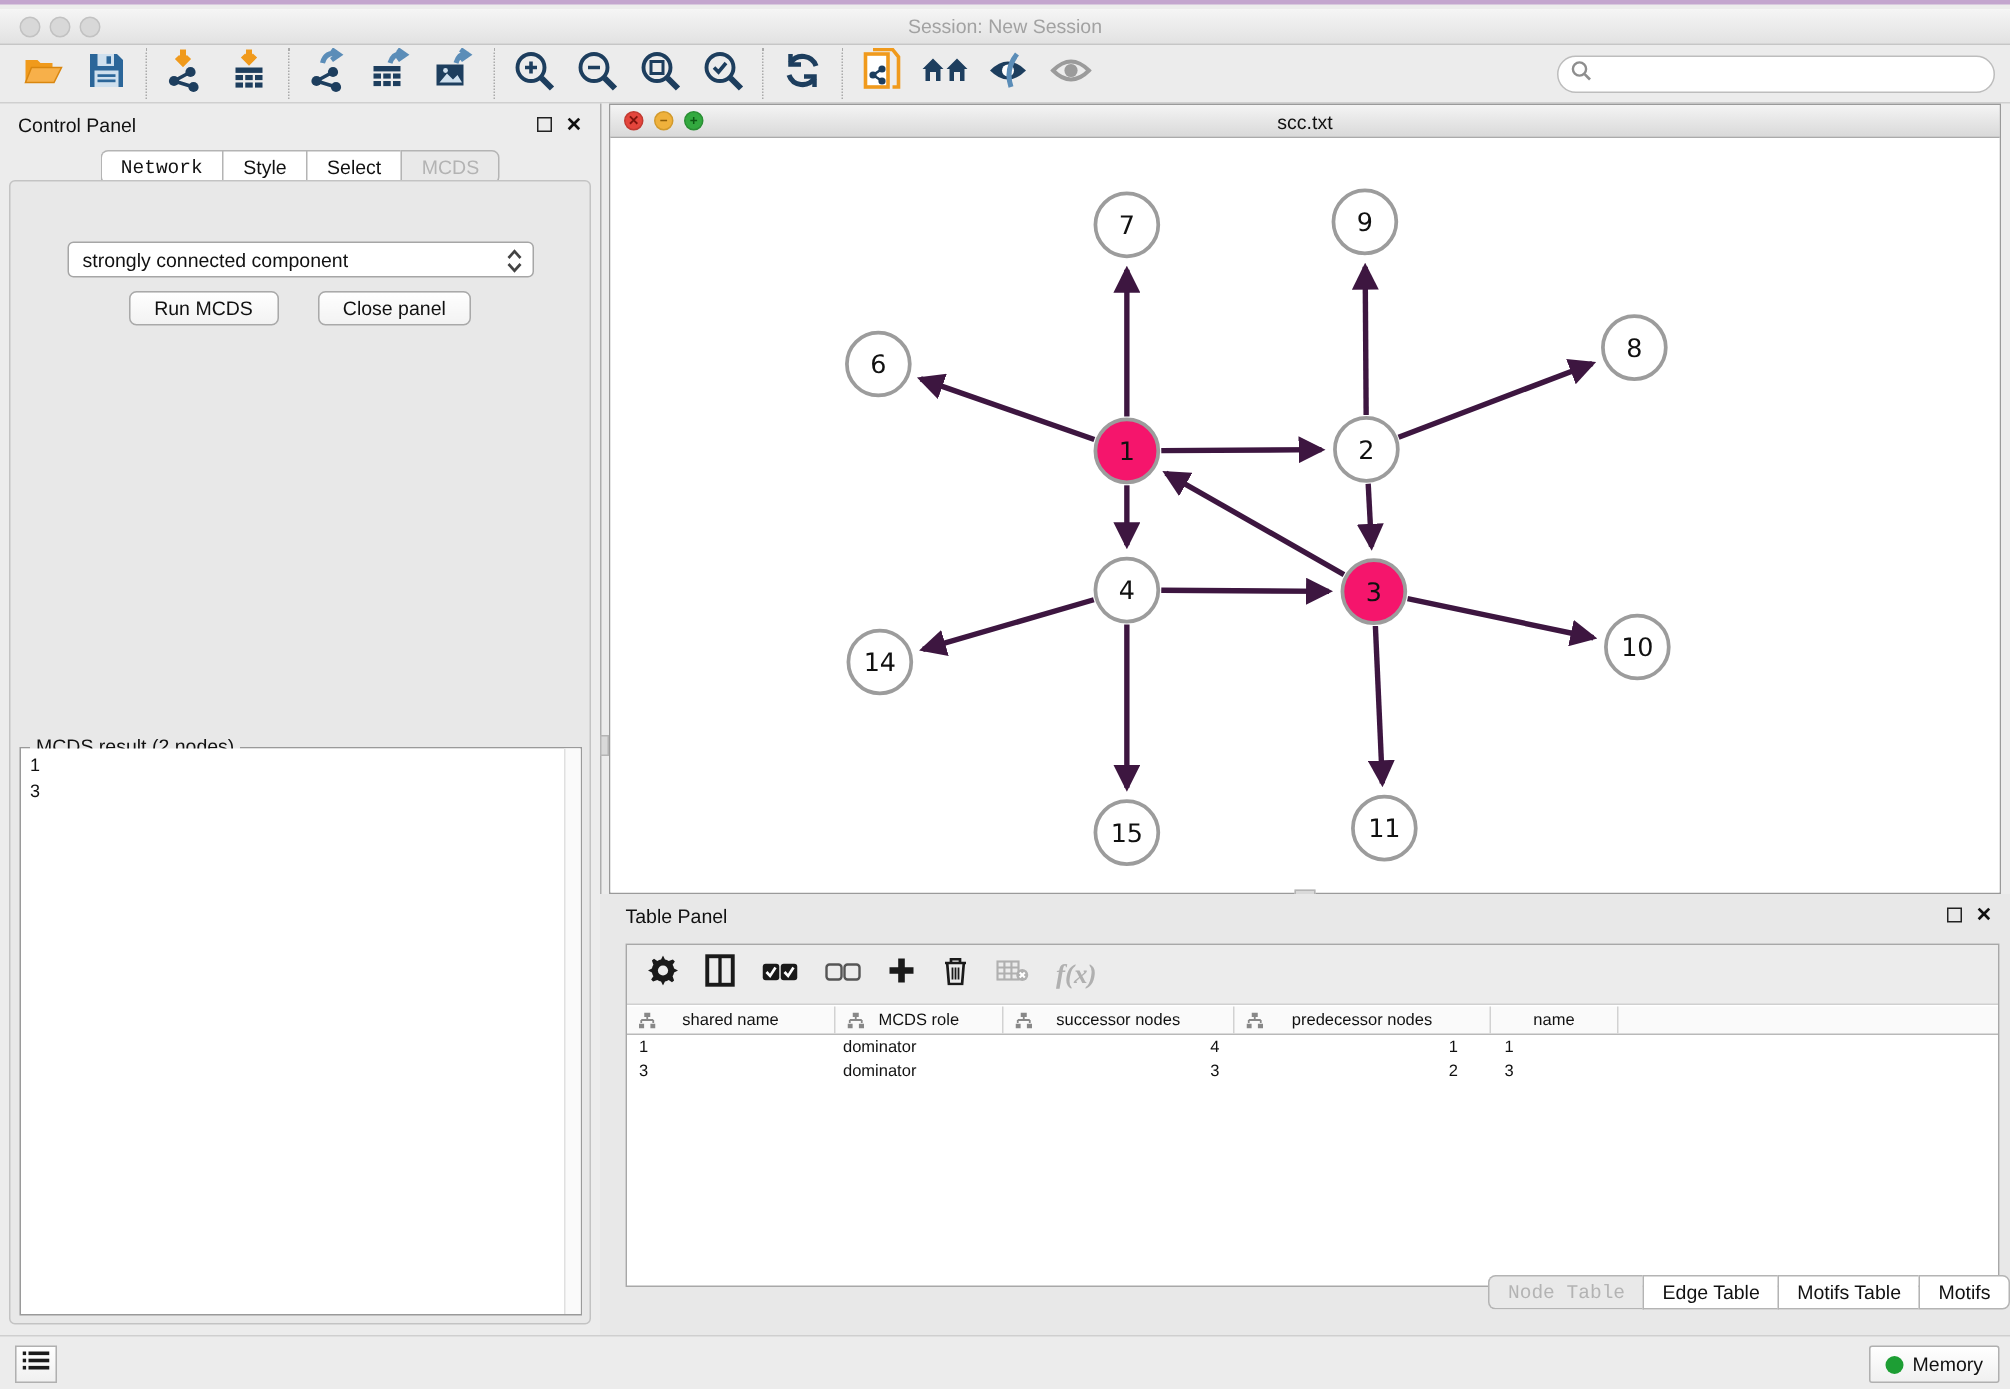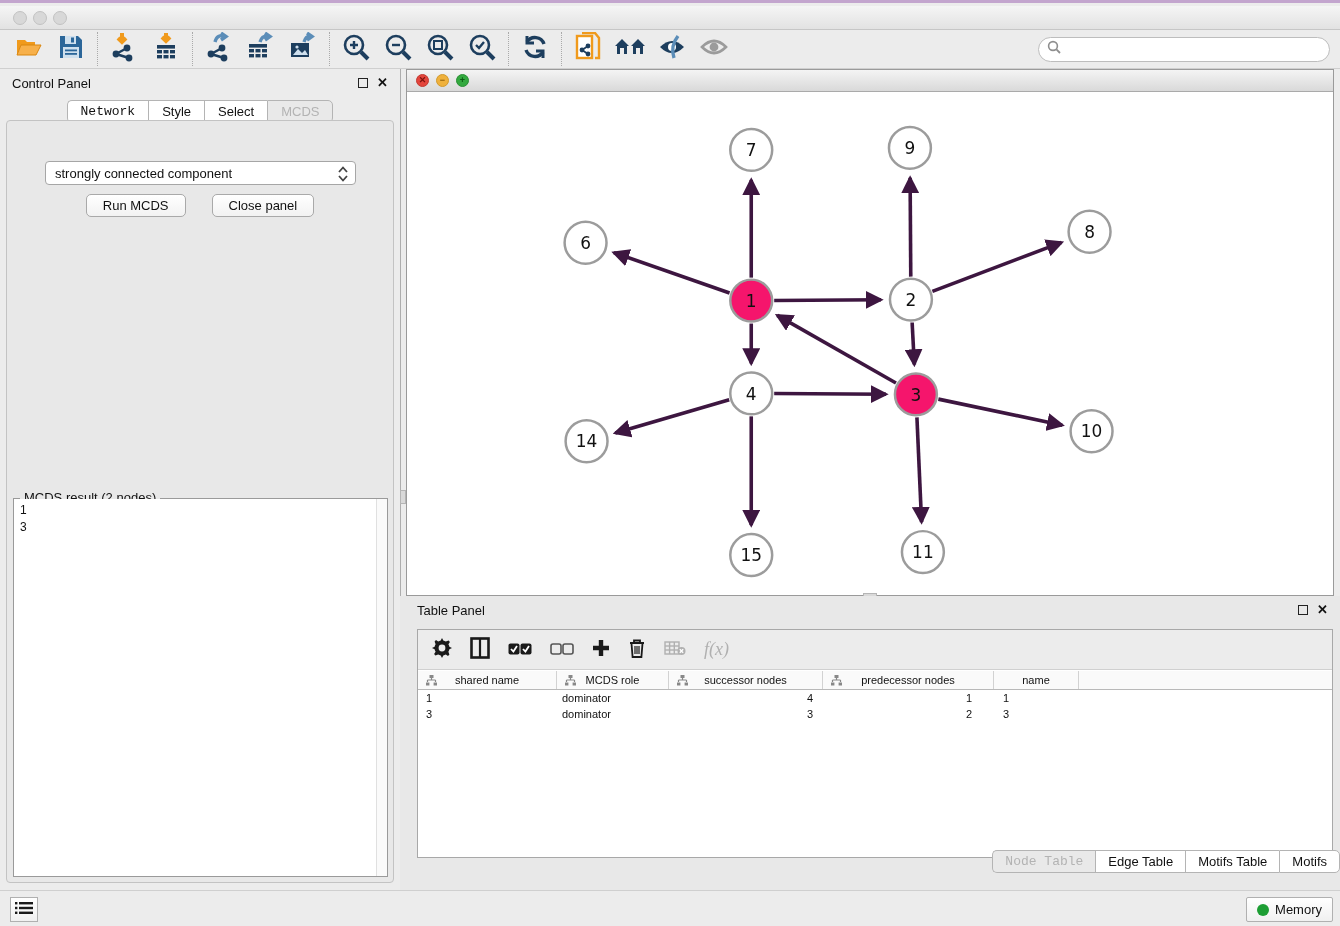--- a/index.html
+++ b/index.html
@@ -77,21 +77,21 @@
 
   
   .table-panel { position:absolute; top:593px; left:400px; width:940px; height:297px; background:#e8e8e8; }
   .tp-head { position:absolute; top:0; left:0; right:0; height:28px; }
   .tp-head .panel-title { left:17px; }
   .tp-head .float-ic { right:32px; } .tp-head .close-ic { right:12px; }
   .tp-container { position:absolute; left:17px; right:7px; top:33px; bottom:35px;
     background:#fff; border:1px solid #a8a8a8; }
   .tp-toolbar { position:absolute; top:0; left:0; right:0; height:40px; background:#ececec;
     border-bottom:1px solid #d0d0d0; display:flex; align-items:center; padding-left:14px; gap:18px; }
-  .tp-ic { display:flex; align-items:center; justify-content:flex-start; height:24px; }
+  .tp-ic { display:flex; align-items:center; justify-content:flex-start; height:24px;font-weight:bold; }
   .fx-ic { font-family:"Liberation Serif", serif; font-style:italic; font-size:18px; color:#b0b0b0; }
 
   .tbl { position:absolute; top:41px; left:0; right:0; }
   .tbl-header { display:flex; height:19px; background:#fafafa; border-bottom:1px solid #b9b9b9; }
   .th { position:relative; border-right:1px solid #d2d2d2; font-size:11px; color:#111;
     display:flex; align-items:center; justify-content:center; }
   .th .tree { position:absolute; left:8px; }
   .tbl-row { display:flex; height:16px; font-size:11px; color:#111; align-items:center; }
   .td { overflow:hidden; white-space:nowrap; }
 
@@ -106,20 +106,21 @@
     border:1px solid #b0b0b0; border-radius:2px; display:flex; align-items:center; gap:6px; padding:0 10px; font-size:13px; color:#111; }
   .mem-dot { width:12px; height:12px; border-radius:50%; background:#1d9e34; }
 </style>
 </head>
 <body>
 
 <div class="titlebar">
   <div class="tl-dot t1"></div>
   <div class="tl-dot t2"></div>
   <div class="tl-dot t3"></div>
+  <div class="win-title">Session: New Session</div>
 </div>
 
 <div class="toolbar">
   <div class="tb-ic">
     <span><svg width="28" height="26" viewBox="0 0 28 26">
           <path d="M2 6 h8 l2 2 h8 v3 H6 L2 21 Z" fill="#f09a1c"></path>
           <path d="M6 11 h20 l-5 10 H2 Z" fill="#f7b04a" stroke="#d9860f"></path>
         </svg></span>
   </div>
   <div class="tb-ic">
@@ -303,20 +304,21 @@
 <div class="vdivider">
   <div class="line"></div>
     <div class="grip"></div>
 </div>
 
 <div class="net-window">
   <div class="net-titlebar">
     <div class="traffic red">✕</div>
     <div class="traffic yellow">−</div>
     <div class="traffic green">+</div>
+    <div class="net-title">scc.txt</div>
   </div>
   <div class="net-canvas">
     <svg id="graph-svg" viewBox="0 0 926 504">
         <defs>
           <marker id="arrow" viewBox="0 0 10 10" refX="8.5" refY="5" markerWidth="5" markerHeight="5" orient="auto">
             <path d="M0,0 L10,5 L0,10 z" fill="#3d1640"></path>
           </marker>
         </defs>
         <line x1="344" y1="186" x2="344" y2="88" stroke="#3d1640" stroke-width="3.6" marker-end="url(#arrow)"></line>
         <line x1="322.28718253123094" y1="201.4135938964542" x2="206.3210662636118" y2="160.8953123089728" stroke="#3d1640" stroke-width="3.6" marker-end="url(#arrow)"></line>

